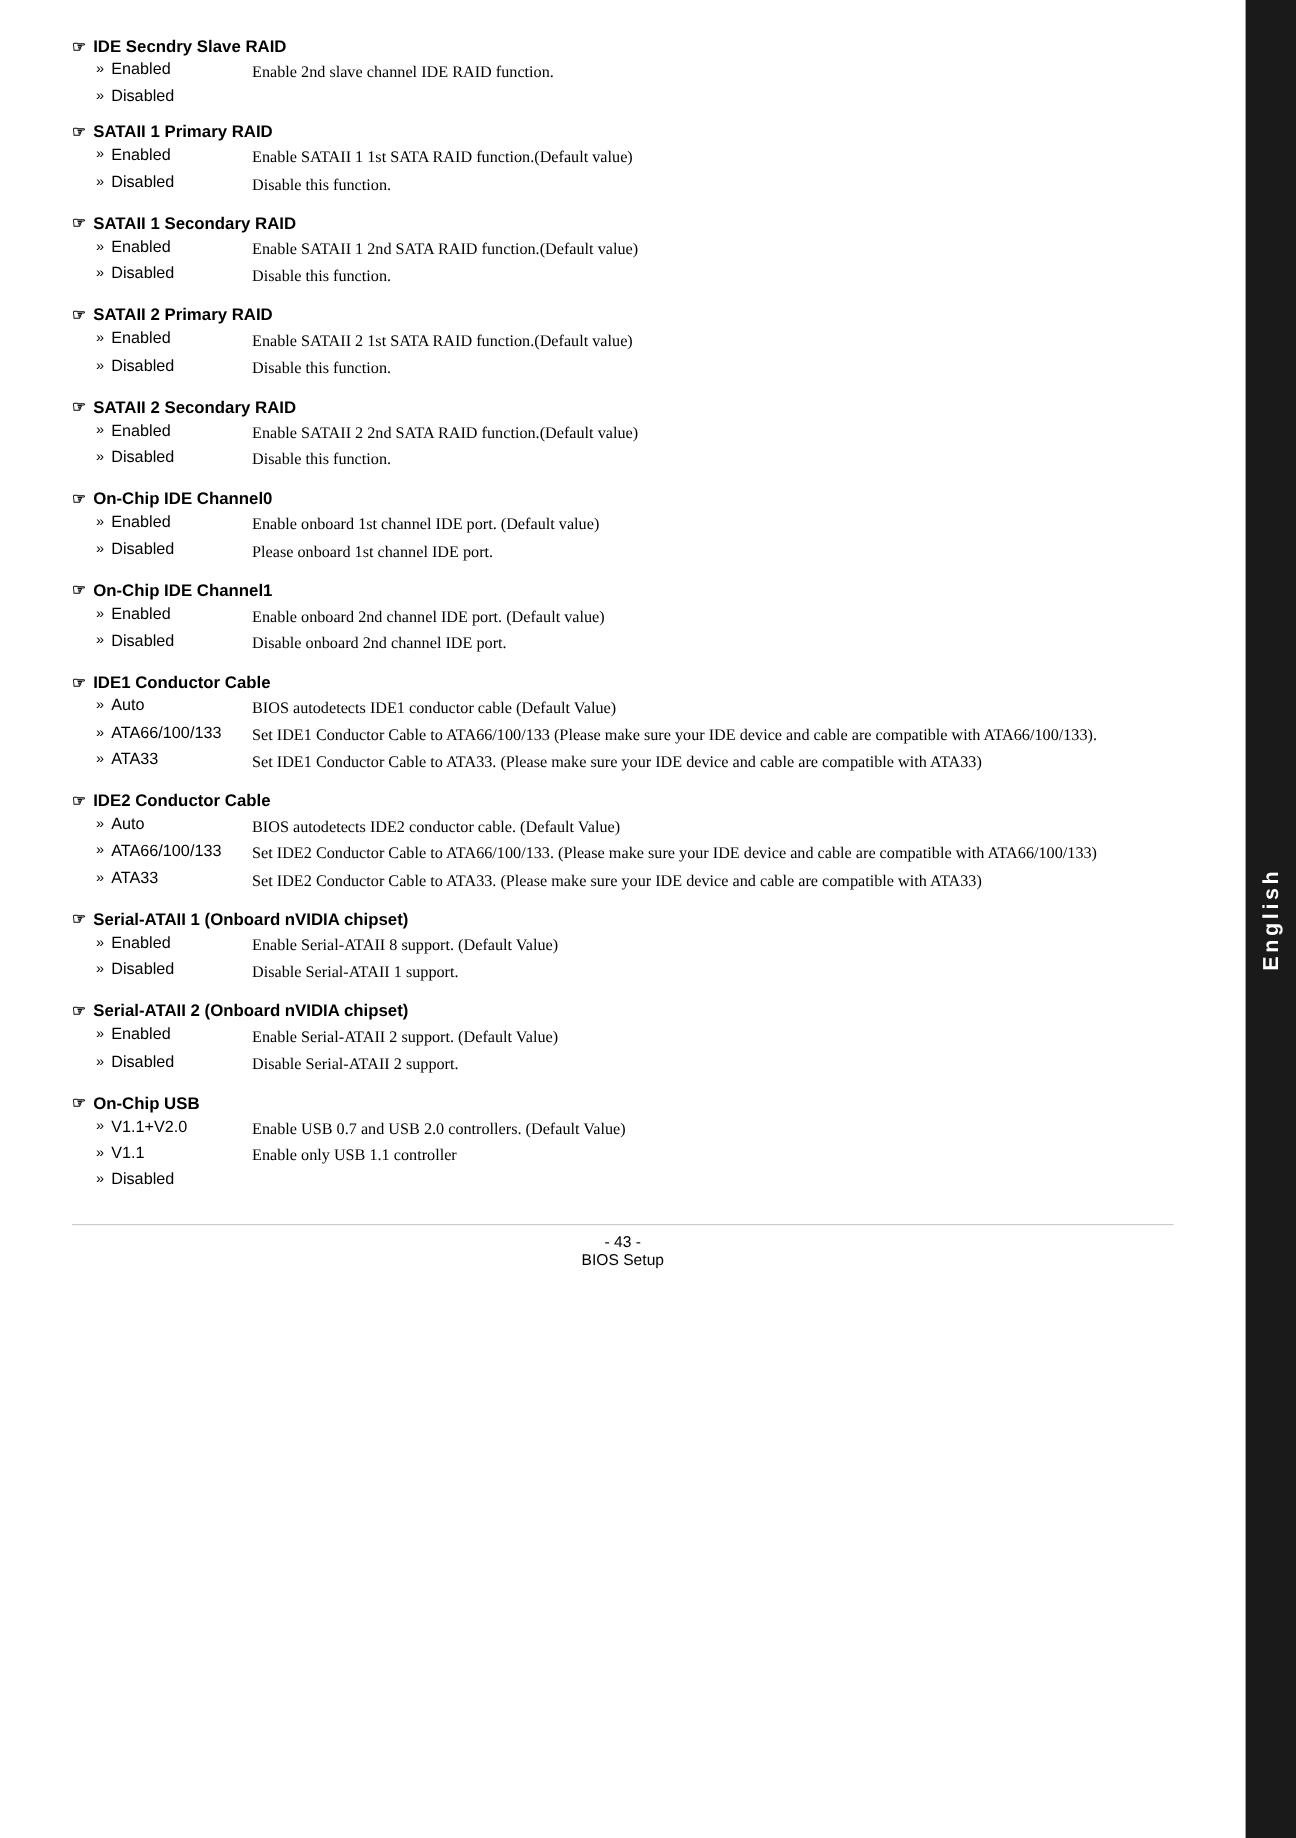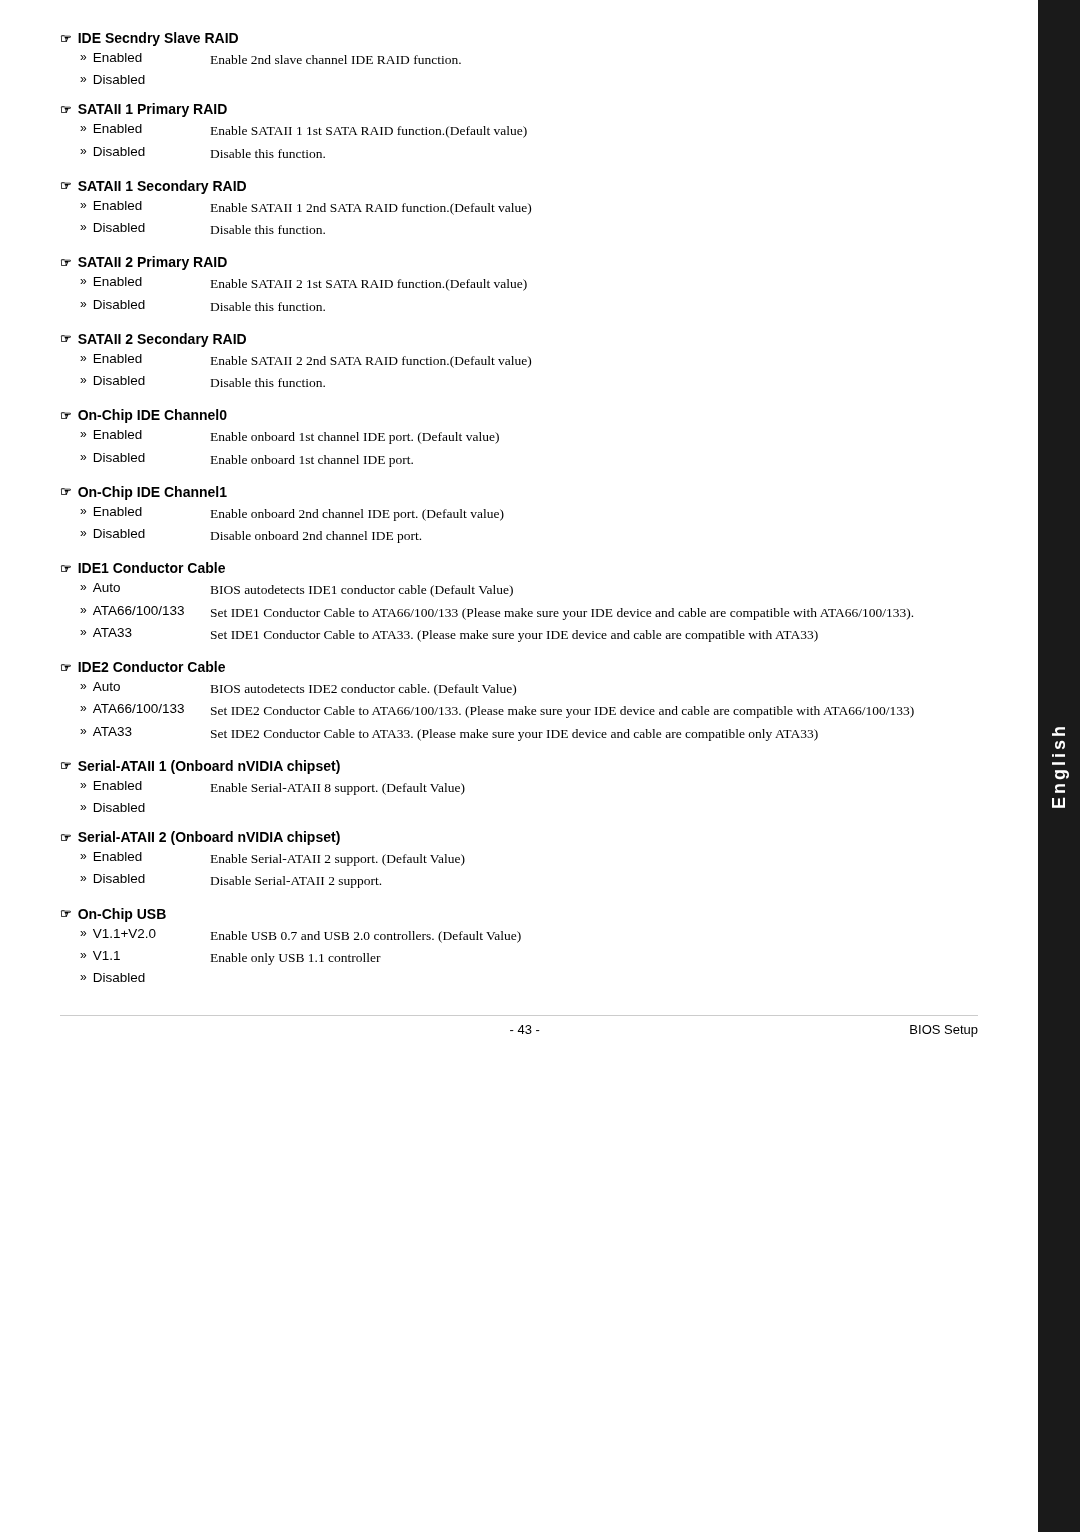--- a/index.html
+++ b/index.html
@@ -89,20 +89,21 @@
     }
 
     .footer {
       display: flex;
       justify-content: space-between;
       align-items: center;
       margin-top: 30px;
       padding-top: 6px;
       border-top: 1px solid #ccc;
       font-size: 13px;
+      flex-direction: column;
     }
 
     .footer-center {
       flex: 1;
       text-align: center;
     }
 
     .footer-right {
       text-align: right;
     }
@@ -223,21 +224,21 @@
               <span class="arrow">»</span>
               <span>Enabled</span>
             </div>
             <div class="option-value">Enable onboard 1st channel IDE port. (Default value)</div>
           </div>
           <div class="option-row">
             <div class="option-key">
               <span class="arrow">»</span>
               <span>Disabled</span>
             </div>
-            <div class="option-value">Enable onboard 1st channel IDE port.</div>
+            <div class="option-value">Please onboard 1st channel IDE port.</div>
           </div>
         </div>
         <div class="section">
           <div class="section-title">
             <span class="section-icon">☞</span>
             <span>On-Chip IDE Channel1</span>
           </div>
           <div class="option-row">
             <div class="option-key">
               <span class="arrow">»</span>
@@ -297,40 +298,41 @@
               <span class="arrow">»</span>
               <span>ATA66/100/133</span>
             </div>
             <div class="option-value">Set IDE2 Conductor Cable to ATA66/100/133. (Please make sure your IDE device and cable are compatible with ATA66/100/133)</div>
           </div>
           <div class="option-row">
             <div class="option-key">
               <span class="arrow">»</span>
               <span>ATA33</span>
             </div>
-            <div class="option-value">Set IDE2 Conductor Cable to ATA33. (Please make sure your IDE device and cable are compatible only ATA33)</div>
+            <div class="option-value">Set IDE2 Conductor Cable to ATA33. (Please make sure your IDE device and cable are compatible with ATA33)</div>
           </div>
         </div>
         <div class="section">
           <div class="section-title">
             <span class="section-icon">☞</span>
             <span>Serial-ATAII 1 (Onboard nVIDIA chipset)</span>
           </div>
           <div class="option-row">
             <div class="option-key">
               <span class="arrow">»</span>
               <span>Enabled</span>
             </div>
             <div class="option-value">Enable Serial-ATAII 8 support. (Default Value)</div>
           </div>
           <div class="option-row">
             <div class="option-key">
               <span class="arrow">»</span>
               <span>Disabled</span>
             </div>
+            <div class="option-value">Disable Serial-ATAII 1 support.</div>
           </div>
         </div>
         <div class="section">
           <div class="section-title">
             <span class="section-icon">☞</span>
             <span>Serial-ATAII 2  (Onboard nVIDIA chipset)</span>
           </div>
           <div class="option-row">
             <div class="option-key">
               <span class="arrow">»</span>

